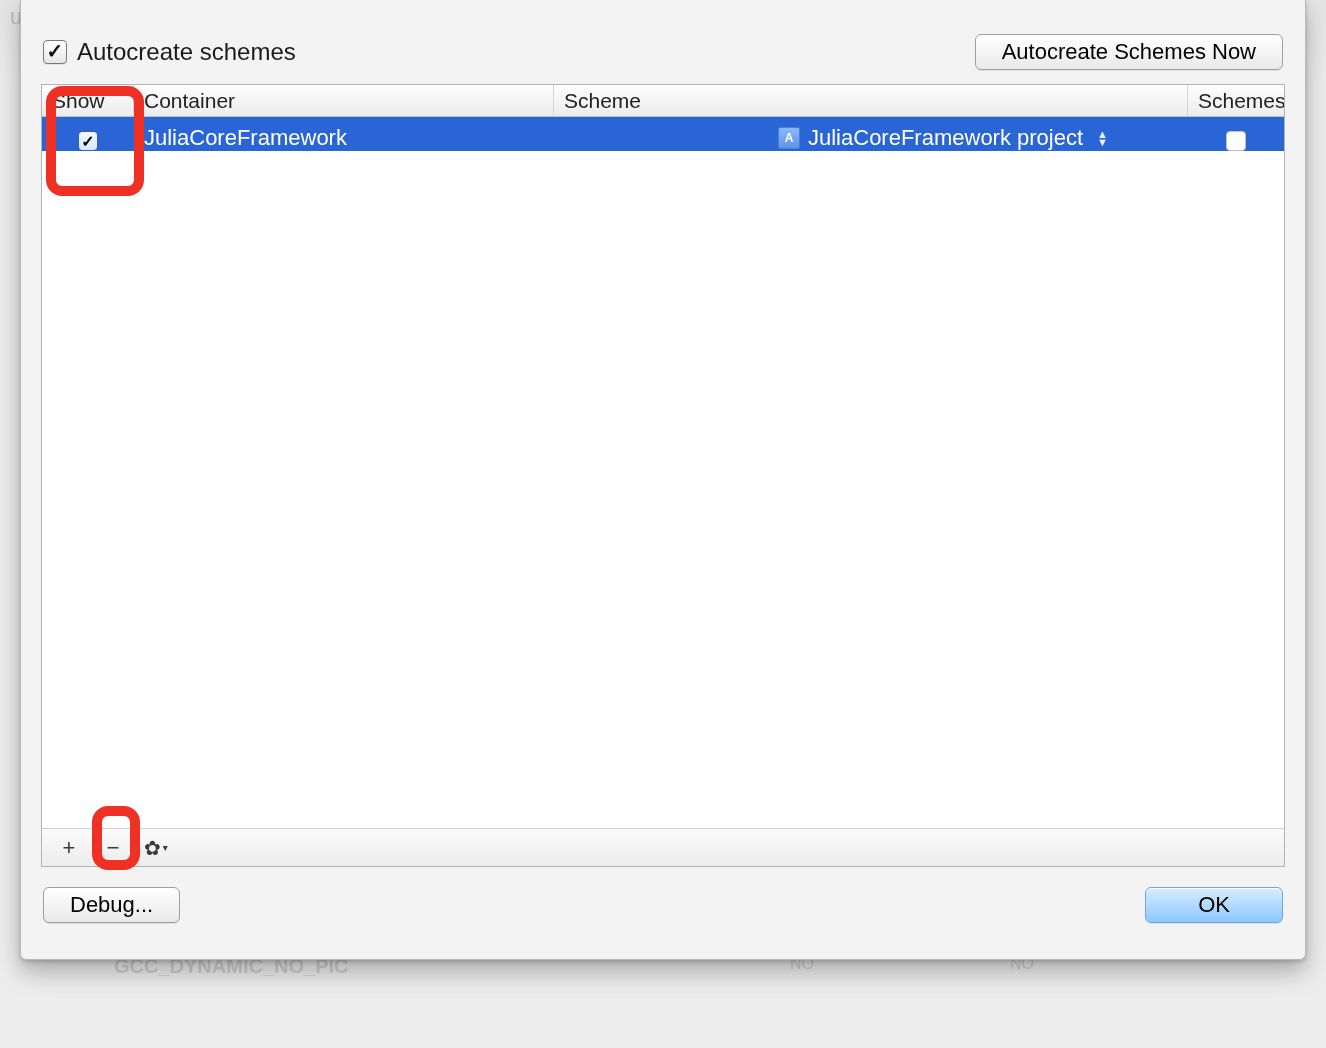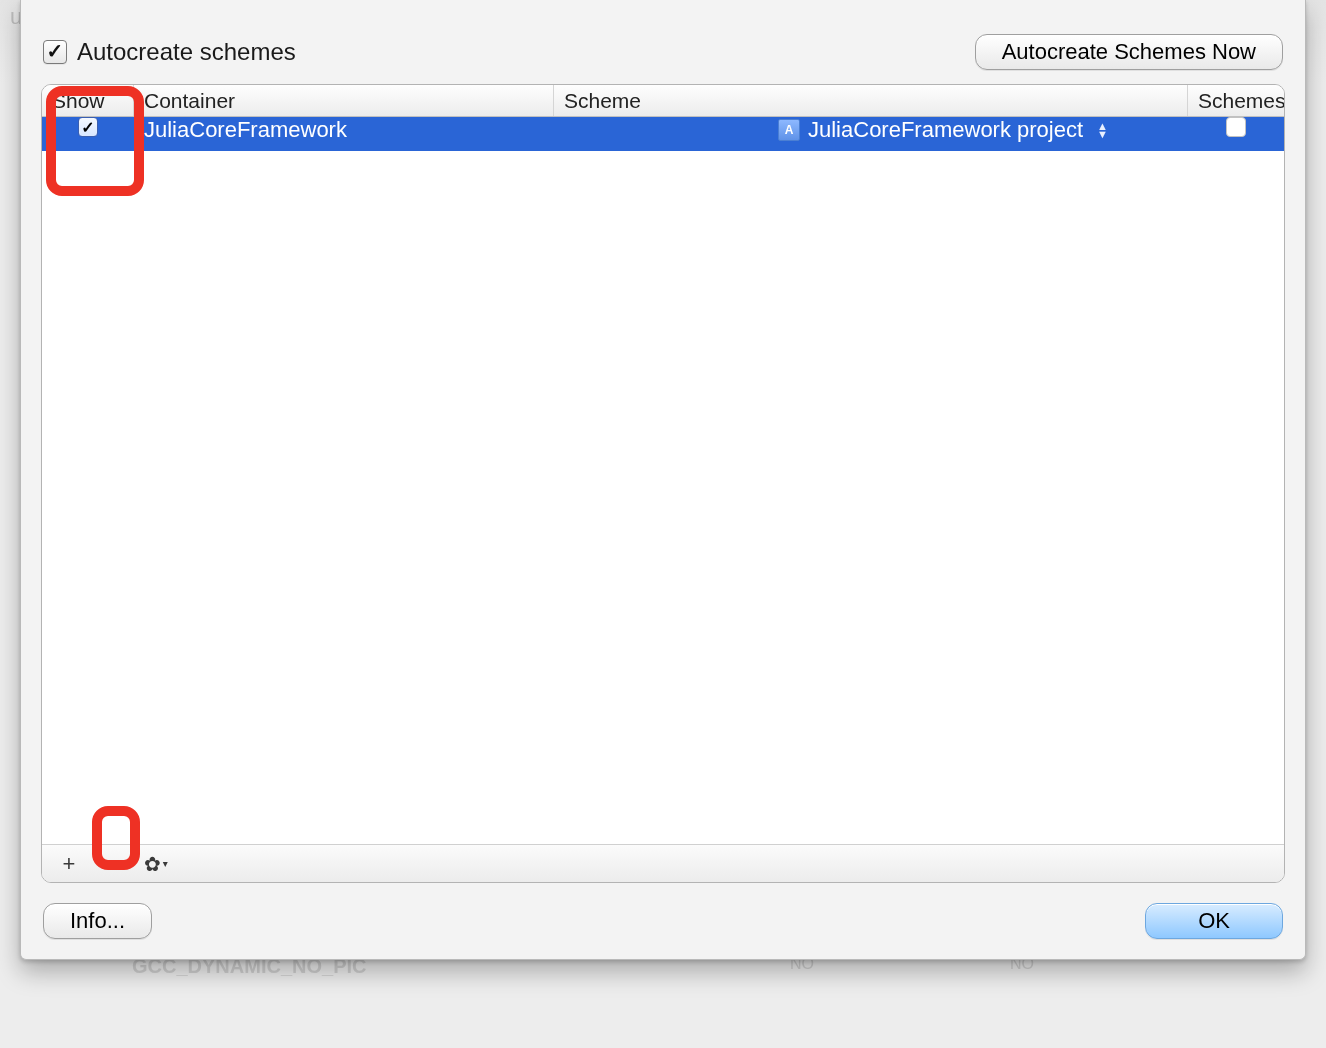--- a/index.html
+++ b/index.html
@@ -62,21 +62,21 @@
       position: absolute;
       left: 20px;
       right: 20px;
       top: 0;
       height: 960px;
       background: #f3f3f3;
       border: 1px solid #b9b9b9;
       border-top: none;
       border-radius: 0 0 6px 6px;
       box-shadow: 0 12px 24px rgba(0,0,0,0.28), 0 2px 4px rgba(0,0,0,0.18);
-      padding: 34px 20px 20px 20px;
+      padding: 34px 20px 36px 20px;
       display: flex;
       flex-direction: column;
     }
 
     .top-row {
       display: flex;
       justify-content: space-between;
       align-items: center;
       padding: 0 2px 14px 2px;
     }
@@ -106,39 +106,39 @@
     .mac-checkbox.checked::after {
       content: "✓";
       font-weight: 900;
       transform: translateY(-1px);
     }
 
     .mac-button {
       font-size: 22px;
       padding: 4px 26px;
       border: 1px solid #9f9f9f;
-      border-radius: 12px;
+      border-radius: 6px;
       background: linear-gradient(#ffffff,#e9e9e9);
       box-shadow: inset 0 1px 0 #fff, 0 1px 0 rgba(0,0,0,0.08);
       cursor: pointer;
       color: #000;
     }
 
     .mac-button.primary {
       background: linear-gradient(#d8ecff,#8ec8ff);
       border-color: #6da7df;
       padding: 4px 52px;
     }
 
     
     .table-wrap {
       flex: 1;
       border: 1px solid #b3b3b3;
       background: #ffffff;
-      border-radius: 10px;
+      border-radius: 0;
       display: flex;
       flex-direction: column;
       overflow: hidden;
     }
 
     .thead {
       display: flex;
       align-items: stretch;
       background: linear-gradient(#fefefe,#ececec);
       border-bottom: 1px solid #c0c0c0;
@@ -159,21 +159,21 @@
     .th.container { width: 420px; }
     .th.shared { width: 96px; justify-content:flex-start; }
 
     .tbody {
       flex: 1;
       overflow: auto;
     }
 
     .trow {
       display: flex;
-      align-items: flex-start;
+      align-items: flex-end;
       height: 34px;
       font-size: 22px;
     }
     .trow.selected {
       background: #2a65d6;
       color: #ffffff;
     }
     .td { display:flex; align-items:center; padding: 0 10px; }
     .td.show { width: 92px; justify-content:center; }
     .td.scheme { flex:1; gap:8px; }
@@ -253,21 +253,21 @@
 </head>
 <body>
 
 <div class="bg-dimmed">
   <div class="bg-title">uliaCoreFramework</div>
   <div class="bg-tab info">Info</div>
   <div class="bg-tab build">Build Settings</div>
   <div class="bg-row r1" style="left:170px">Debug</div>
   <div class="bg-row r2" style="left:170px">Release</div>
   <div class="bg-row r3" style="left:150px">C_LANGUAGE_STANDARD</div>
-  <div class="bg-row r4" style="left:132px">GCC_DYNAMIC_NO_PIC</div>
+  <div class="bg-row r4" style="left:114px">GCC_DYNAMIC_NO_PIC</div>
   <div class="bg-val" style="left:790px;top:865px">NO</div>
   <div class="bg-val" style="left:790px;top:895px">NO</div>
   <div class="bg-val" style="left:1010px;top:895px">NO</div>
   <div class="bg-val" style="left:790px;top:925px">gnu99</div>
   <div class="bg-val" style="left:1010px;top:925px">gn</div>
   <div class="bg-val" style="left:790px;top:955px">NO</div>
   <div class="bg-val" style="left:1010px;top:955px">NO</div>
 </div>
 
 <div class="sheet">
@@ -318,20 +318,20 @@
         <span>−</span>
       </span>
       <span class="gear-btn" title="Scheme actions">
         <span>✿</span>
         <span class="caret">▾</span>
       </span>
     </div>
   </div>
 
   <div class="bottom-row">
-    <button class="mac-button">Info...</button>
+    <button class="mac-button">Debug...</button>
     <button class="mac-button primary">OK</button>
   </div>
 
 </div>
 
 <div class="callout c1"></div>
 <div class="callout c2"></div>
 
 </body></html>

